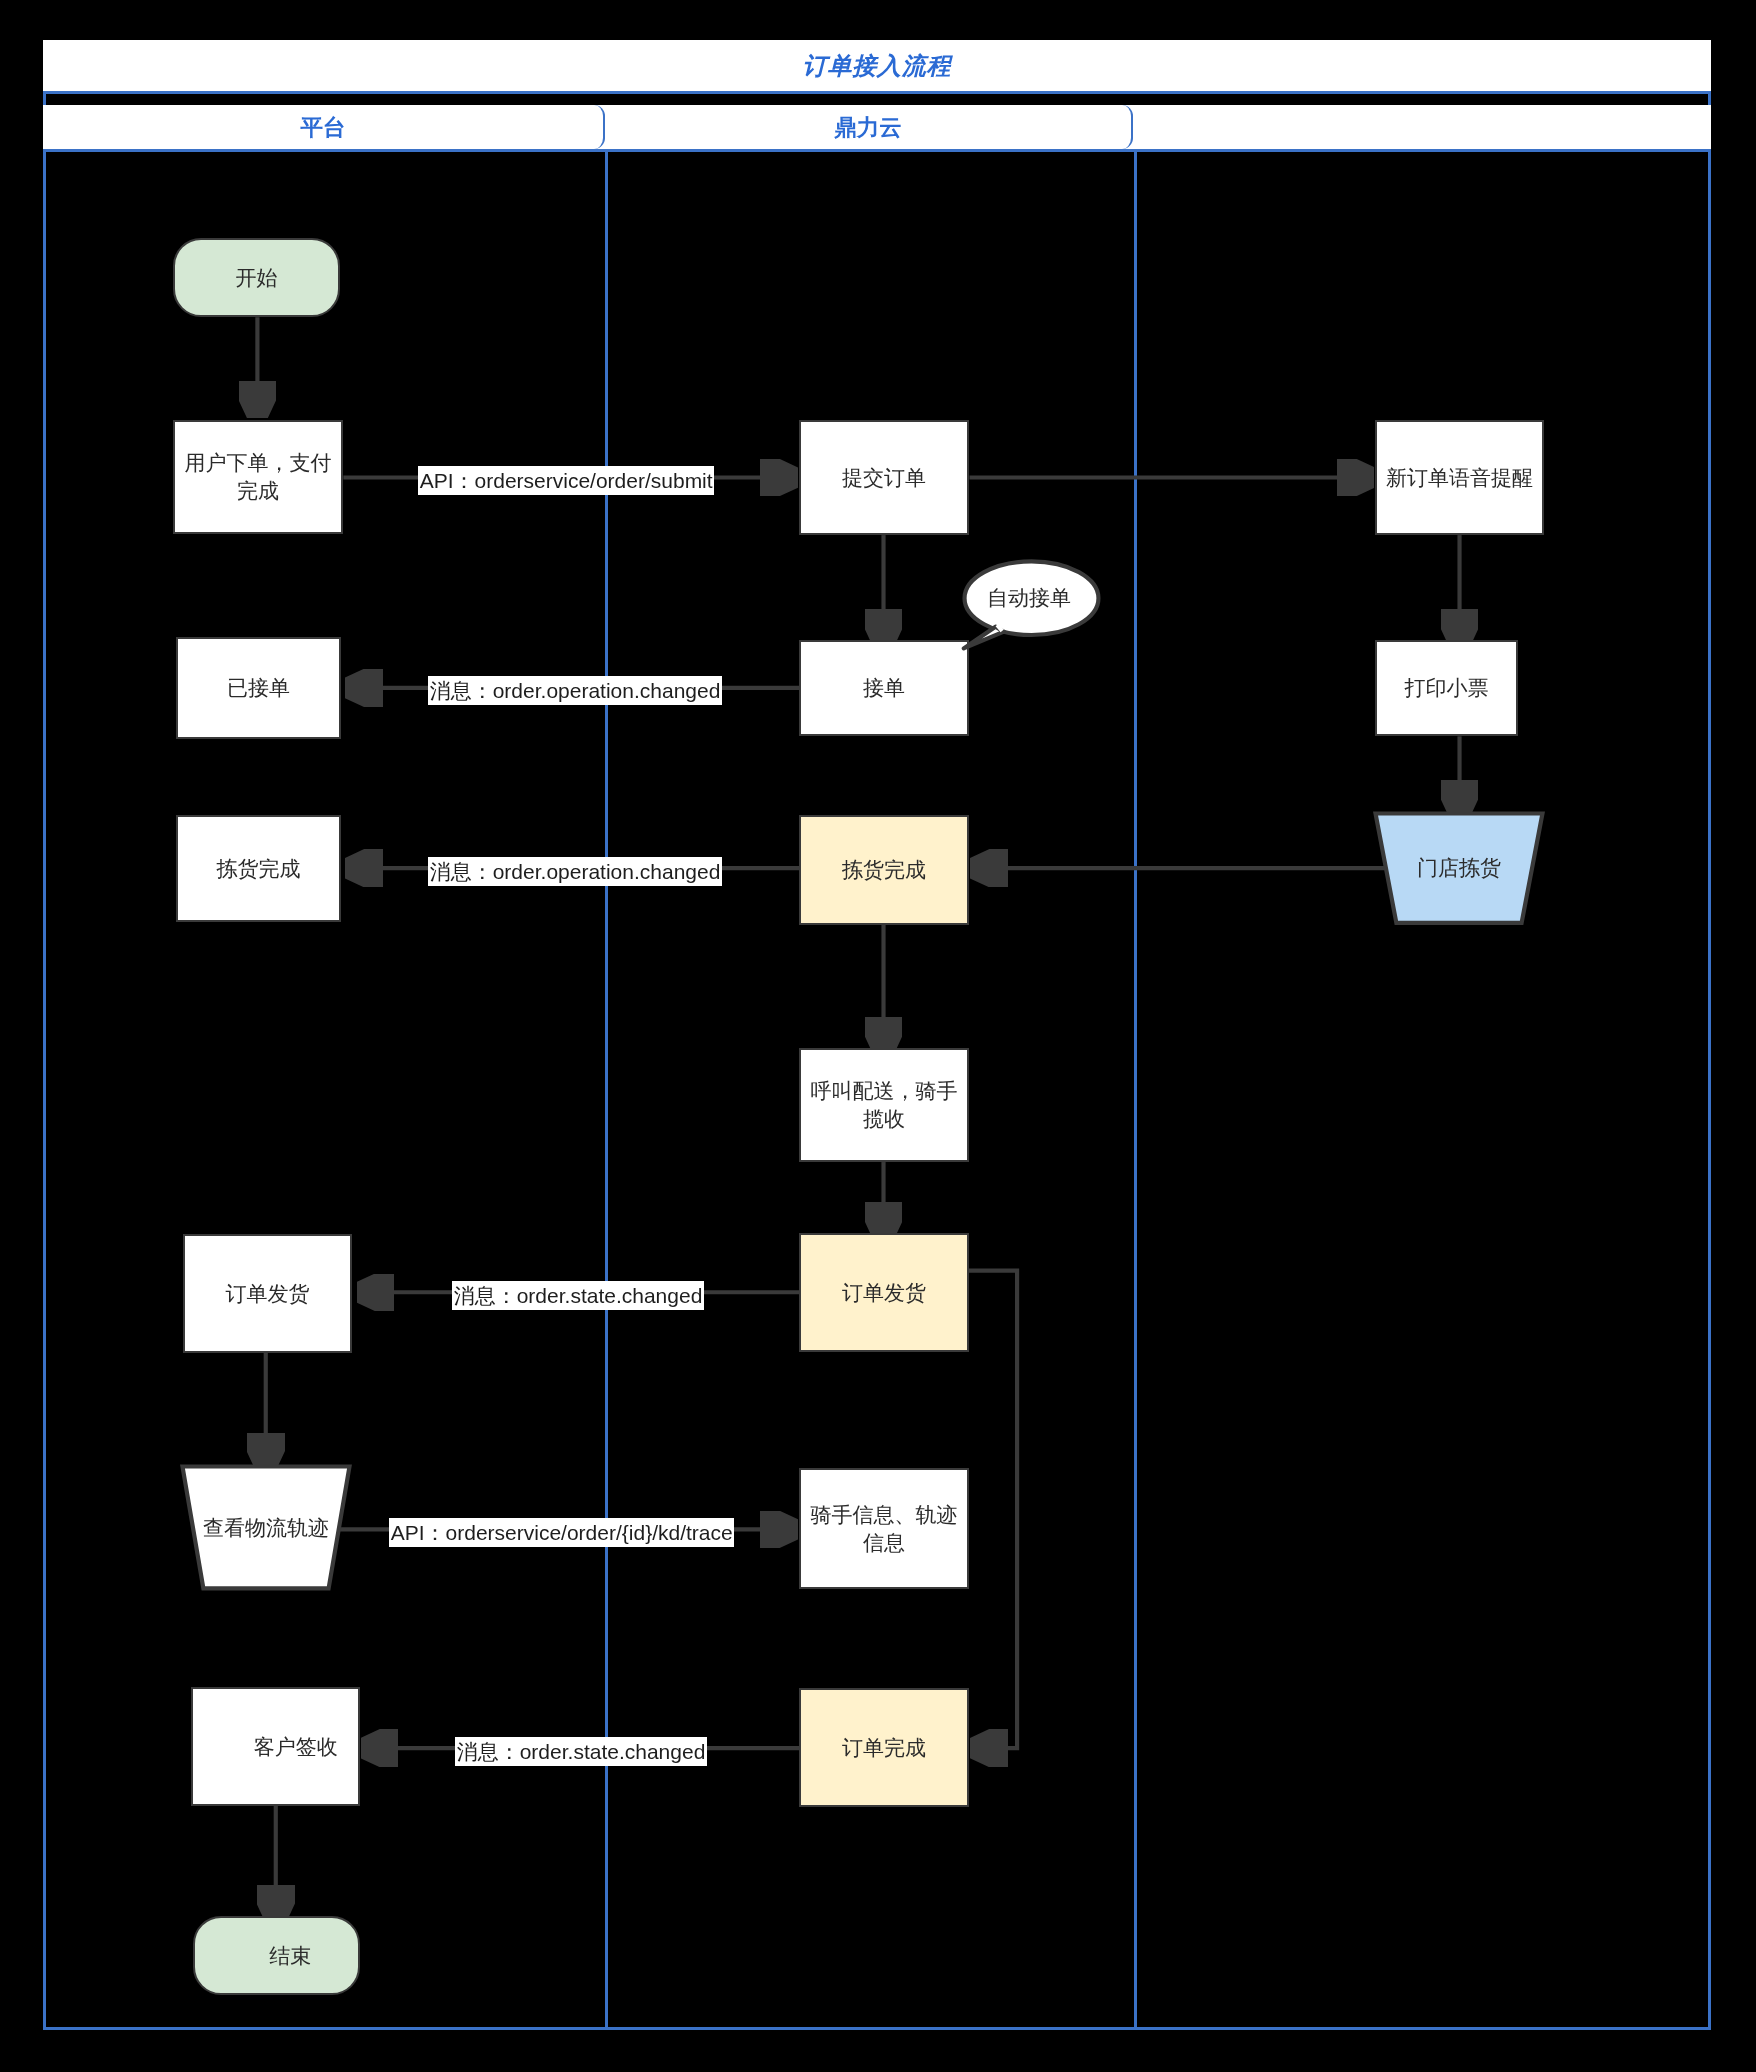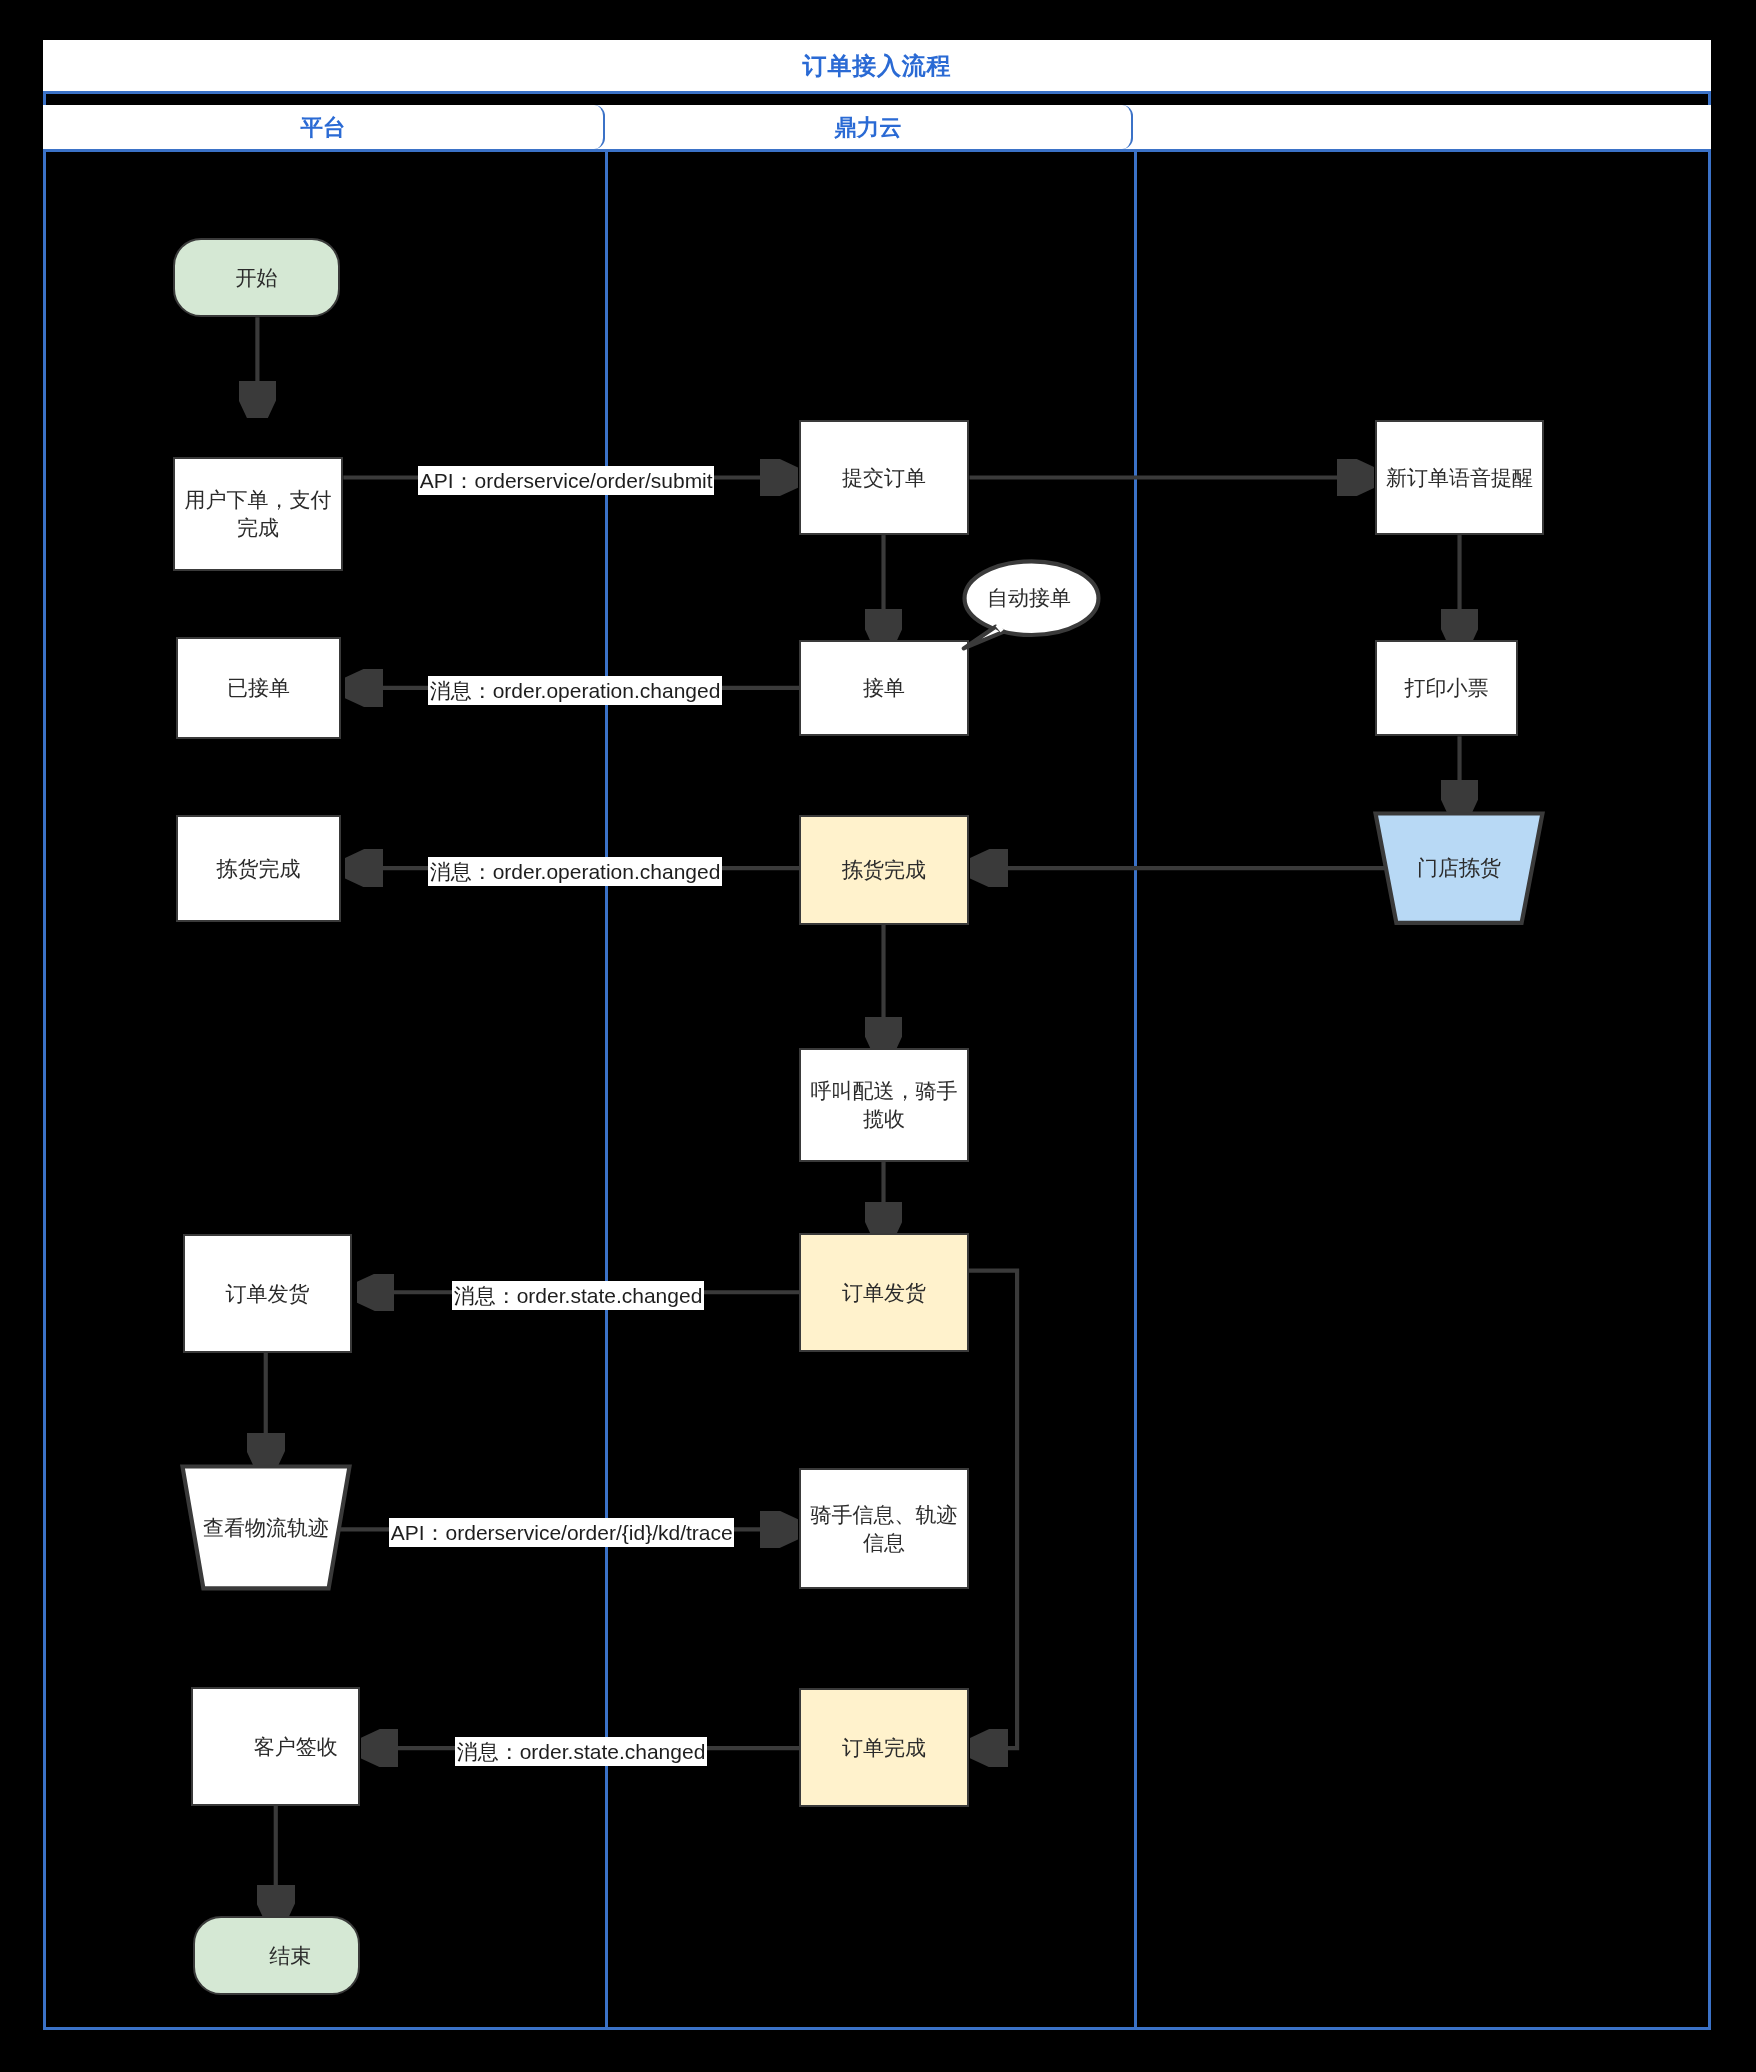--- a/index.html
+++ b/index.html
@@ -28,20 +28,21 @@
     position: absolute;
     left: 43px; top: 40px;
     width: 1668px; height: 54px;
     background: #ffffff;
     border-bottom: 3.3px solid #3b72c7;
     display: flex; align-items: center; justify-content: center;
     color: #2a6ad4;
     font-weight: bold;
     font-size: 24px;
     letter-spacing: 0.8px;
+    font-style: italic;
   }
   .lane-header-row {
     position: absolute;
     left: 43px; top: 105px;
     width: 1668px; height: 47px;
     background: #ffffff;
     border-bottom: 3.3px solid #3b72c7;
     display: flex;
   }
   .lane-header {
@@ -192,21 +193,21 @@
 
     <path d="M1058,2094 L440,2094" marker-end="url(#arrow)"></path>
 
     <path d="M330,2163 L330,2295" marker-end="url(#arrow)"></path>
   </svg>
 
   <div class="node terminal" style="left:173px; top:238px; width:167px; height:79px;text-align:right;">
     <span>开始</span>
   </div>
 
-  <div class="node rect" style="left:173px; top:420px; width:170px; height:114px;margin-top:37px;">
+  <div class="node rect" style="left:173px; top:420px; width:170px; height:114px;">
     <span>用户下单，支付完成</span>
   </div>
 
   <div class="node rect" style="left:176px; top:637px; width:165px; height:102px;">
     <span>已接单</span>
   </div>
 
   <div class="node rect" style="left:176px; top:815px; width:165px; height:107px;">
     <span>拣货完成</span>
   </div>

